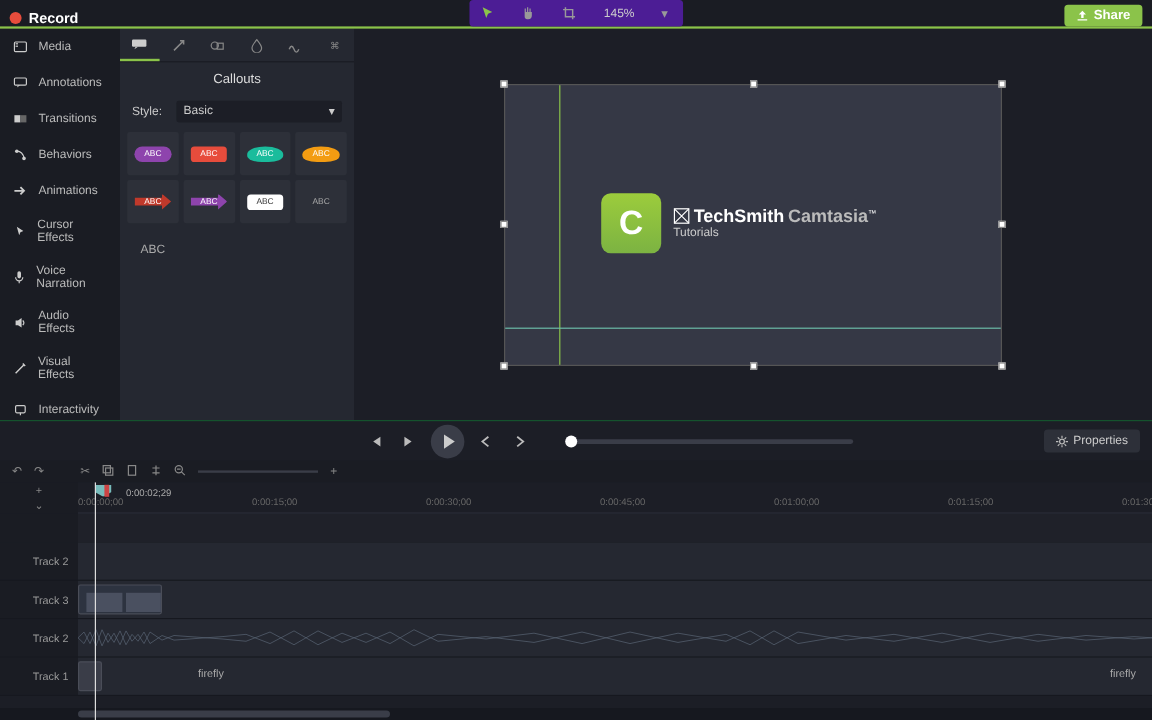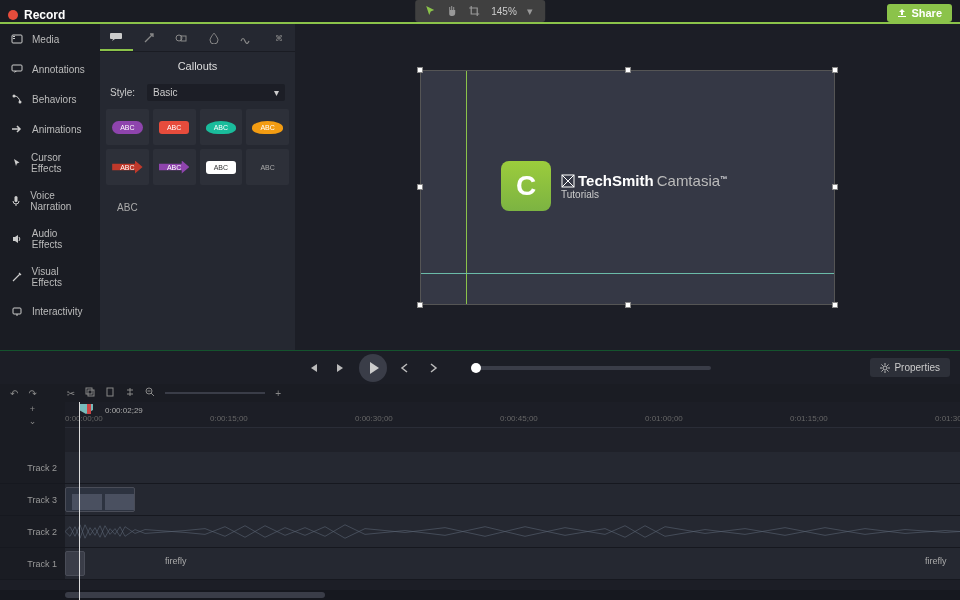--- a/index.html
+++ b/index.html
@@ -1,20 +1,20 @@
 <!DOCTYPE html>
 <html><head>
 <meta charset="utf-8">
 <style>
 *{margin:0;padding:0;box-sizing:border-box;font-family:-apple-system,Arial,sans-serif;user-select:none}
 body{background:#1c1e26;color:#ccc;font-size:11px;width:960px;height:600px;overflow:hidden;position:relative}
 .topbar{height:24px;background:#1a1c23;border-bottom:2px solid #8bc34a;display:flex;align-items:flex-end;padding:0 8px}
 .record{display:flex;align-items:center;gap:6px;font-size:12px;font-weight:600;color:#fff}
 .rec-dot{width:10px;height:10px;border-radius:50%;background:#e74c3c}
-.top-tools{position:absolute;left:50%;transform:translateX(-50%);display:flex;align-items:center;gap:4px;background:#404040;padding:2px 6px;border-radius:3px}
+.top-tools{position:absolute;left:50%;transform:translateX(-50%);display:flex;align-items:center;gap:16px;background:#4c1d95;padding:2px 6px;border-radius:3px}
 .tt-btn{width:18px;height:18px;display:flex;align-items:center;justify-content:center;color:#999;cursor:pointer}
 .tt-btn.active{color:#8bc34a}
 .zoom{font-size:10px;color:#ccc;margin-left:4px}
 .share{margin-left:auto;background:#8bc34a;color:#fff;padding:3px 10px;border-radius:3px;font-size:11px;font-weight:600;display:flex;align-items:center;gap:4px;cursor:pointer}
 .main{display:flex;height:326px}
 .sidebar{width:100px;background:#1a1c23;display:flex;flex-direction:column}
 .side-item{display:flex;align-items:center;gap:8px;padding:8px 10px;font-size:10px;color:#bbb;cursor:pointer}
 .side-ico{width:14px;height:14px;display:flex;align-items:center;justify-content:center}
 .more{margin-top:auto;text-align:center;padding:8px;font-size:10px;color:#999;background:#16181f}
 .panel{width:195px;background:#252831;display:flex;flex-direction:column}
@@ -33,21 +33,21 @@
 .handle{width:6px;height:6px;background:#fff;border:1px solid #888;position:absolute}
 .h-tl{top:-4px;left:-4px}.h-tr{top:-4px;right:-4px}.h-bl{bottom:-4px;left:-4px}.h-br{bottom:-4px;right:-4px}
 .h-t{top:-4px;left:50%;margin-left:-3px}.h-b{bottom:-4px;left:50%;margin-left:-3px}
 .h-l{left:-4px;top:50%;margin-top:-3px}.h-r{right:-4px;top:50%;margin-top:-3px}
 .guide-v{position:absolute;width:1px;background:#8bc34a;top:0;bottom:0;left:45px}
 .guide-h{position:absolute;height:1px;background:#6bbba8;left:0;right:0;bottom:30px}
 .logo-box{position:absolute;left:80px;top:90px;display:flex;align-items:center;gap:10px}
 .c-logo{width:50px;height:50px;background:linear-gradient(#9ccc3c,#7cb342);border-radius:8px;display:flex;align-items:center;justify-content:center;color:#fff;font-size:28px;font-weight:bold}
 .logo-text{color:#fff}
 .logo-text .brand{font-size:15px;font-weight:600}
-.logo-text .prod{font-size:15px;font-weight:400;color:#bbb}
+.logo-text .prod{font-size:15px;font-weight:700;color:#bbb}
 .logo-text .sub{font-size:10px;color:#ccc}
 .playbar{height:34px;background:#1c1e26;display:flex;align-items:center;padding:0 10px;gap:8px;border-top:1px solid #14532d}
 .pb-spacer{width:285px}
 .pb-btn{width:20px;height:20px;display:flex;align-items:center;justify-content:center;color:#bbb;cursor:pointer}
 .pb-play{width:28px;height:28px;border-radius:50%;background:#3a3d48;display:flex;align-items:center;justify-content:center;cursor:pointer}
 .pb-play::after{content:"";border-left:9px solid #ccc;border-top:6px solid transparent;border-bottom:6px solid transparent;margin-left:2px}
 .scrub{flex:1;height:4px;background:#3a3d48;border-radius:2px;margin:0 20px;position:relative;max-width:240px}
 .scrub-dot{width:10px;height:10px;background:#fff;border-radius:50%;position:absolute;left:0;top:-3px}
 .props-btn{margin-left:auto;background:#2d3039;padding:4px 10px;border-radius:3px;font-size:10px;display:flex;align-items:center;gap:4px;cursor:pointer}
 .tl-tools{height:18px;background:#1a1c23;display:flex;align-items:center;padding:0 10px;gap:10px;font-size:10px;color:#888}
@@ -126,20 +126,29 @@
           <svg width="12" height="12" viewBox="0 0 12 12">
             <rect x="1" y="2" width="10" height="6" rx="1" fill="none" stroke="#ccc"></rect>
             <path d="M4 8l-1 2 3-2" fill="#ccc"></path>
           </svg>
         </span>
       <span>Annotations</span>
     </div>
     <div class="side-item">
       <span class="side-ico">
           <svg width="12" height="12" viewBox="0 0 12 12">
+            <rect x="1" y="3" width="5" height="6" fill="#ccc"></rect>
+            <rect x="6" y="3" width="5" height="6" fill="#666"></rect>
+          </svg>
+        </span>
+      <span>Transitions</span>
+    </div>
+    <div class="side-item">
+      <span class="side-ico">
+          <svg width="12" height="12" viewBox="0 0 12 12">
             <circle cx="3" cy="3" r="1.5" fill="#ccc"></circle>
             <circle cx="9" cy="9" r="1.5" fill="#ccc"></circle>
             <path d="M3 3q5 0 6 6" stroke="#ccc" fill="none"></path>
           </svg>
         </span>
       <span>Behaviors</span>
     </div>
     <div class="side-item">
       <span class="side-ico">
           <svg width="12" height="12" viewBox="0 0 12 12">

